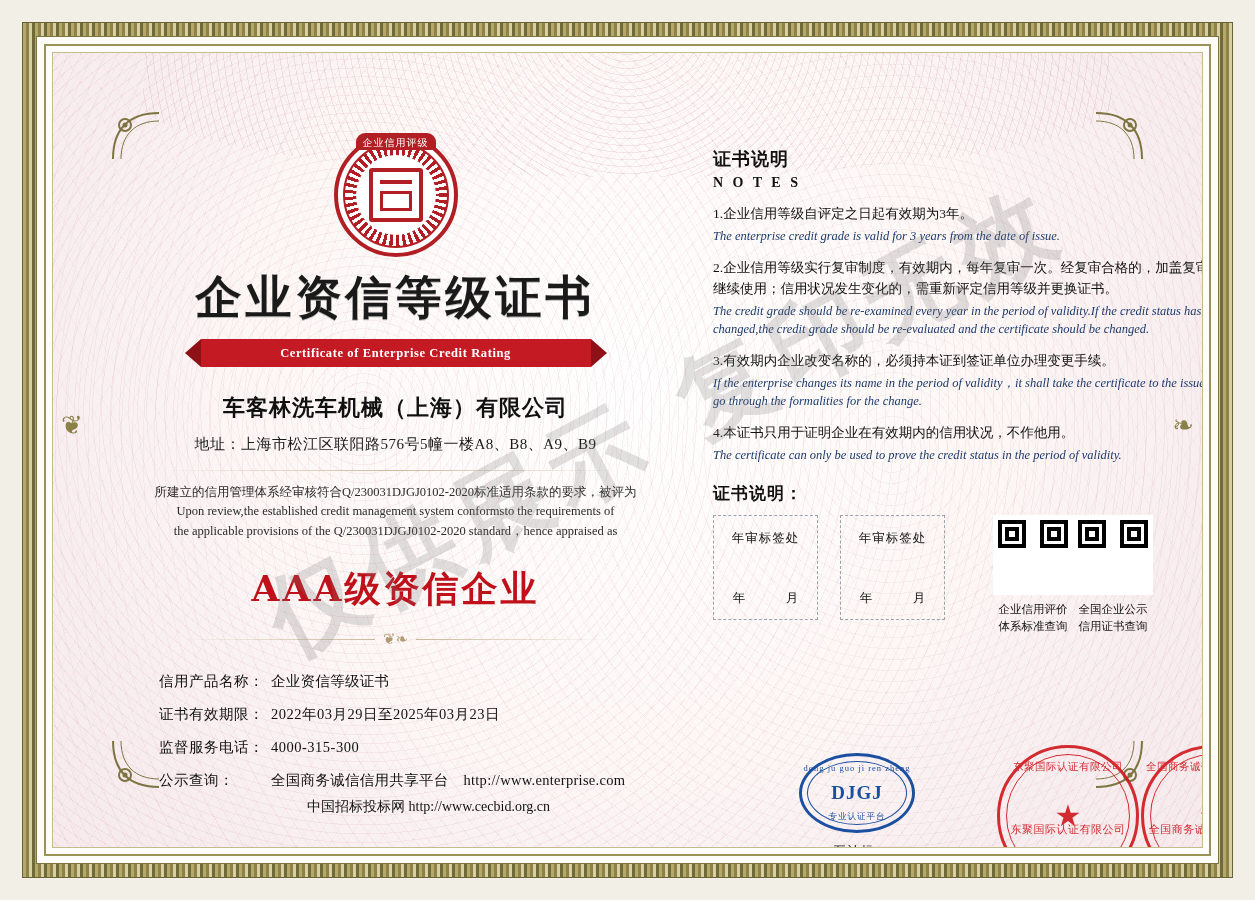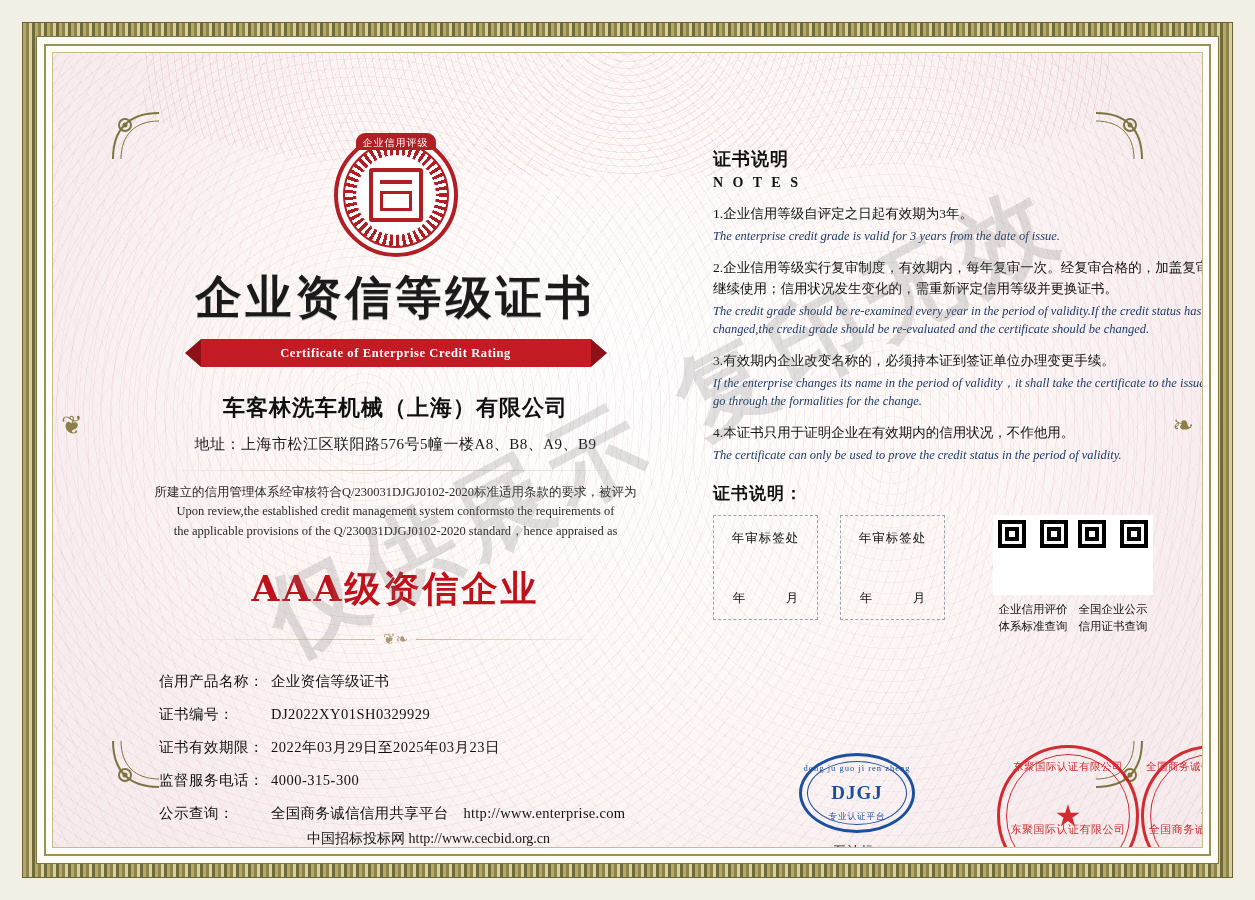--- a/index.html
+++ b/index.html
@@ -320,24 +320,20 @@
             <div class="o">❦❧</div>
             <div class="r"></div>
         </div>
 
         <div class="info">
           <div class="info-row">
             <div class="info-label">信用产品名称：</div>
             <div class="info-value">企业资信等级证书</div>
           </div>
           <div class="info-row">
-            <div class="info-label">证书编号：</div>
-            <div class="info-value mono">DJ2022XY01SH0329929</div>
-          </div>
-          <div class="info-row">
             <div class="info-label">证书有效期限：</div>
             <div class="info-value mono">2022年03月29日至2025年03月23日</div>
           </div>
           <div class="info-row">
             <div class="info-label">监督服务电话：</div>
             <div class="info-value mono">4000-315-300</div>
           </div>
           <div class="info-row">
             <div class="info-label">公示查询：</div>
             <div class="info-value">全国商务诚信信用共享平台　http://www.enterprise.com</div>

